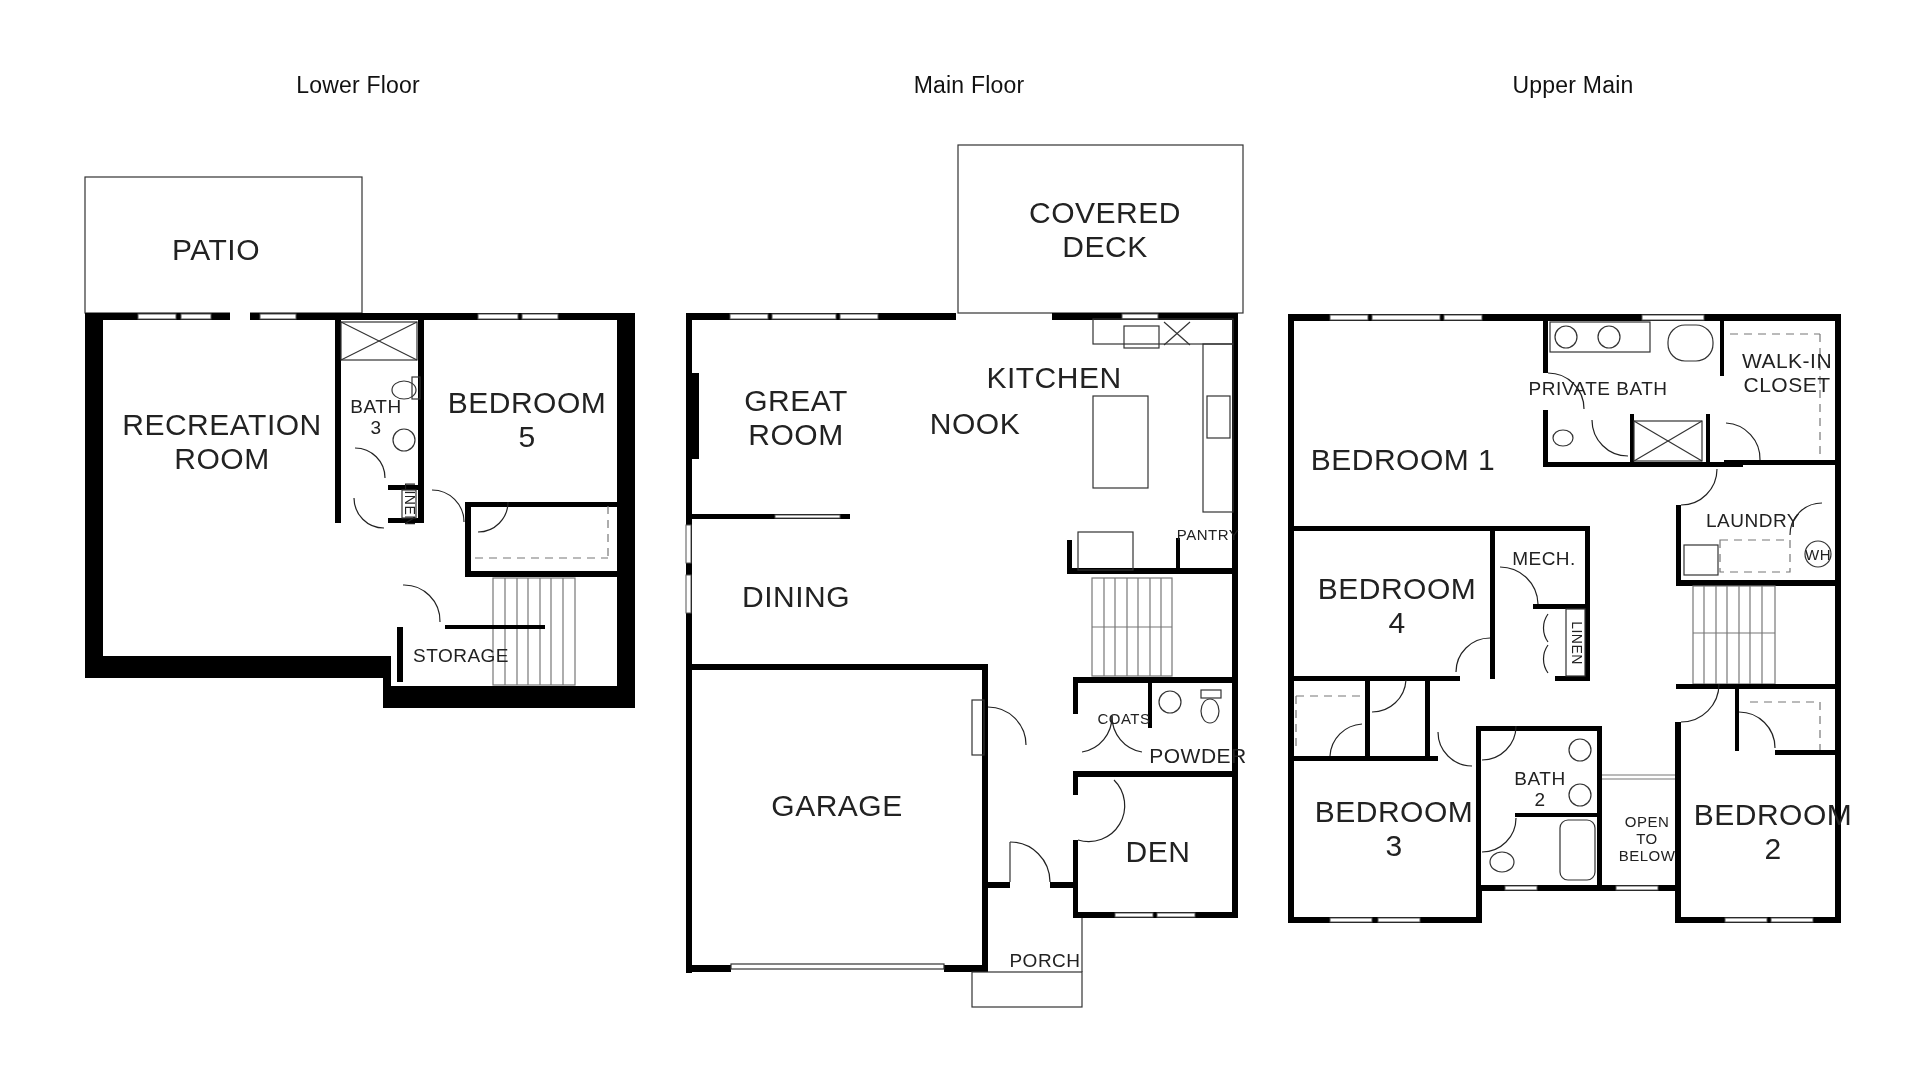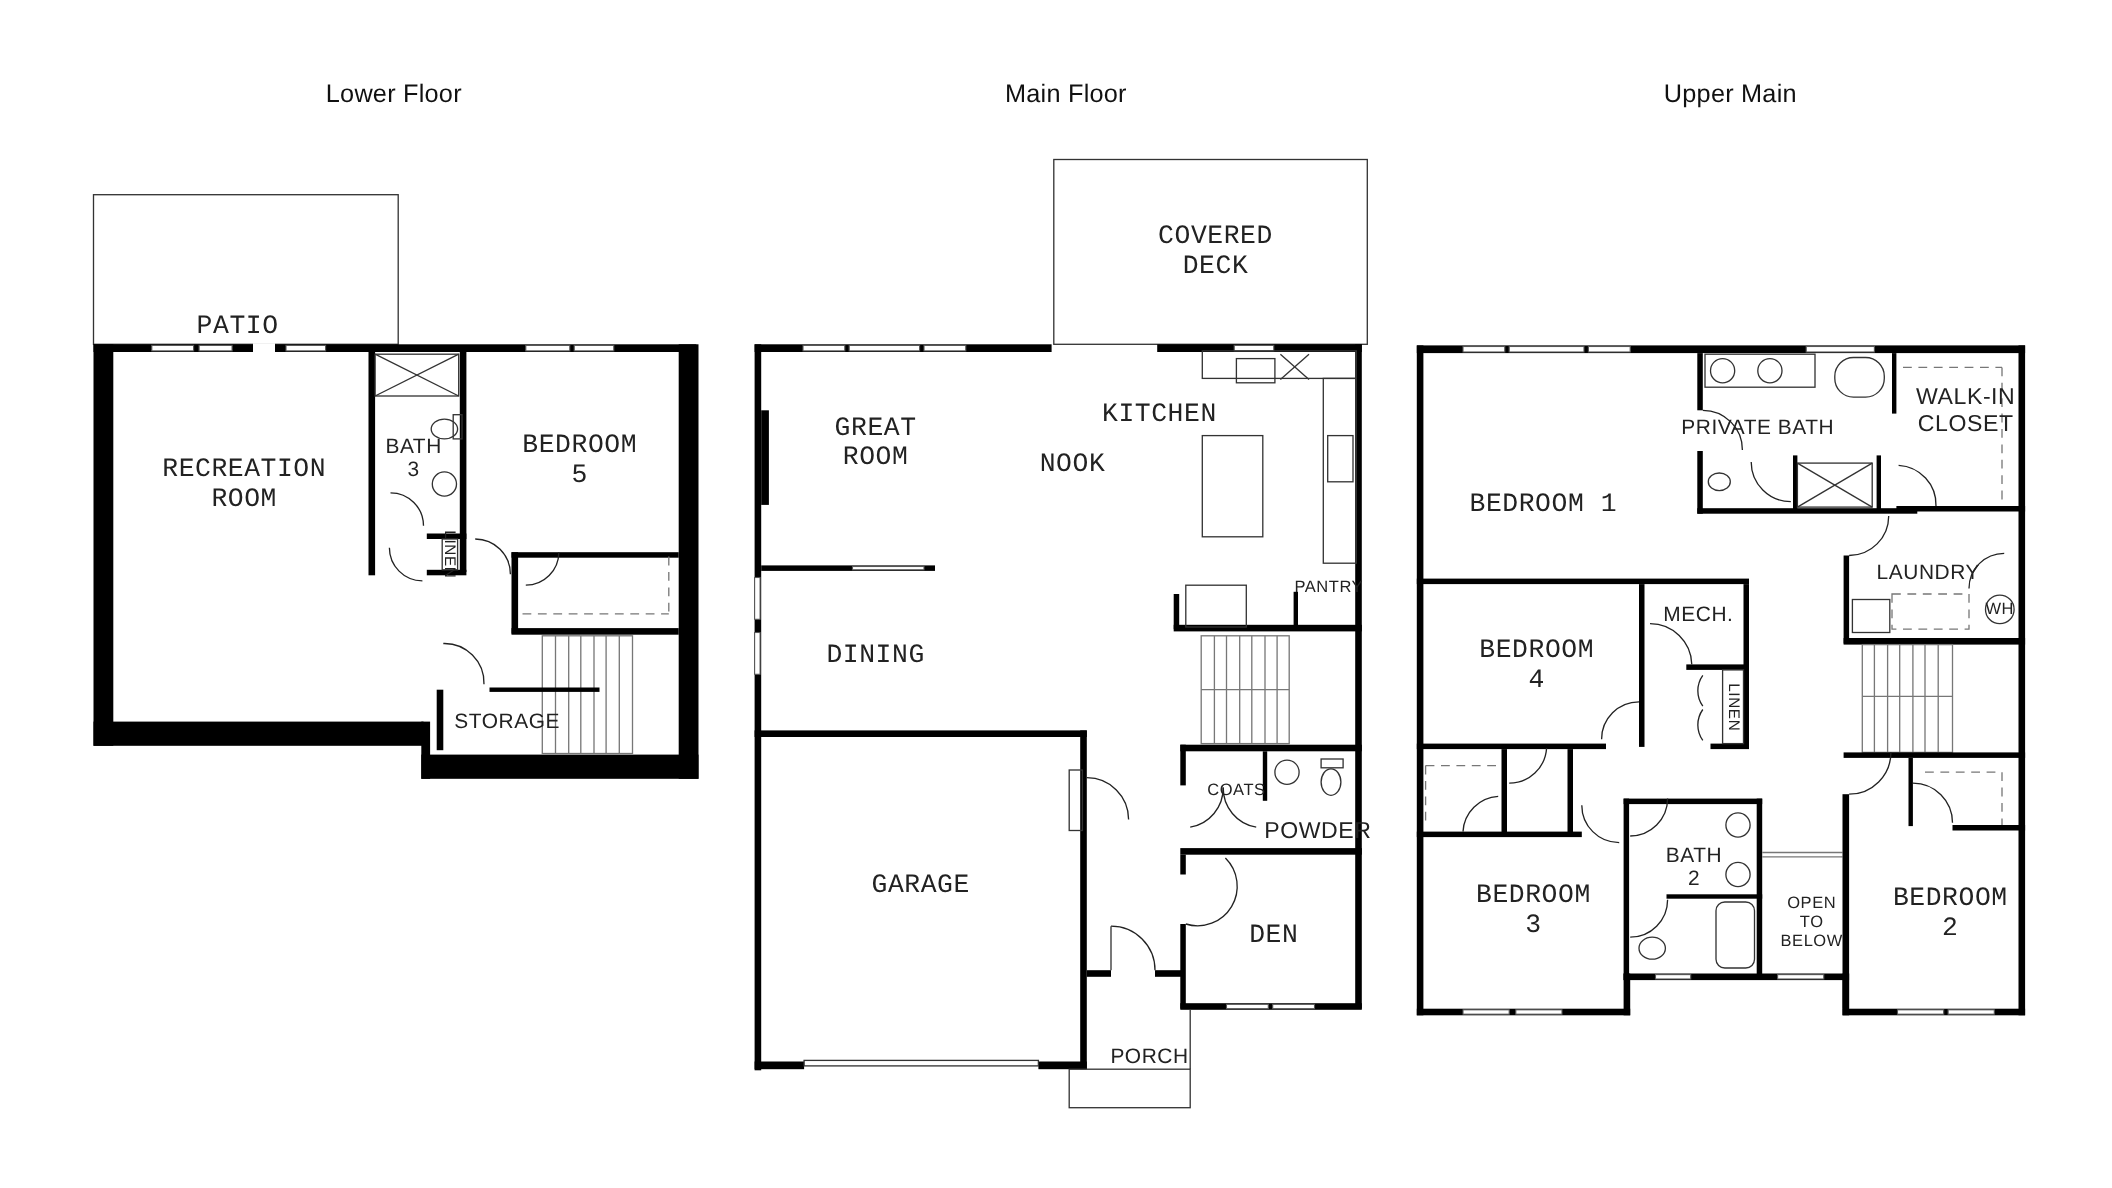--- a/index.html
+++ b/index.html
@@ -10,21 +10,21 @@
   .thin { fill:none; stroke:#333; stroke-width:1.2; }
   .grey { fill:none; stroke:#777; stroke-width:1.2; }
   .dash { fill:none; stroke:#777; stroke-width:1.2; stroke-dasharray:8 6; }
   .win  { fill:#fff; stroke:#555; stroke-width:1; }
   .door { fill:none; stroke:#222; stroke-width:1.2; }
   .title { position:absolute; font-size:23px; font-weight:400; letter-spacing:0.2px;
            transform:translateX(-50%); white-space:nowrap; color:#111; }
   .lbl { position:absolute; transform:translate(-50%,-50%); text-align:center;
          white-space:pre-line; line-height:1.12; color:#222; font-weight:300;
          letter-spacing:0.5px; }
-  .lg { font-size:24px;font-family:Liberation Mono, monospace; }
+  .lg { font-size:30px; }
   .md { font-size:19px; }
   .sm { font-size:21px; }
   .xs { font-size:15px; }
   .vert { writing-mode:vertical-rl; font-size:14px; }
 </style>
 </head>
 <body>
 
 <div class="title" style="left:358px; top:72px;">Lower Floor</div>
 <div class="title" style="left:969px; top:72px;">Main Floor</div>
@@ -268,33 +268,33 @@
     <rect class="wall" x="1676" y="684" width="165" height="5"></rect>
     <rect class="wall" x="1735" y="689" width="4" height="62"></rect>
     <rect class="wall" x="1775" y="750" width="66" height="5"></rect>
     <path class="door" d="M1681 722 A38 38 0 0 0 1719 684"></path>
     <path class="door" d="M1739 712 A36 36 0 0 1 1775 748"></path>
     <line class="dash" x1="1750" y1="702" x2="1820" y2="702"></line>
     <line class="dash" x1="1820" y1="702" x2="1820" y2="750"></line>
   </g>
 </svg>
 
-<div class="lbl lg" style="left:216px; top:250px;margin-top:48px;">PATIO</div>
+<div class="lbl lg" style="left:216px; top:250px;">PATIO</div>
 <div class="lbl lg" style="left:222px; top:442px;">RECREATION
 ROOM</div>
 <div class="lbl md" style="left:376px; top:417px;">BATH
 3</div>
 <div class="lbl lg" style="left:527px; top:420px;">BEDROOM
 5</div>
 <div class="lbl vert" style="left:409px; top:504px;">LINEN</div>
 <div class="lbl md" style="left:461px; top:656px;">STORAGE</div>
 
 <div class="lbl lg" style="left:1105px; top:230px;">COVERED
 DECK</div>
-<div class="lbl lg" style="left:796px; top:404px;">GREAT
+<div class="lbl lg" style="left:796px; top:418px;">GREAT
 ROOM</div>
 <div class="lbl lg" style="left:975px; top:424px;">NOOK</div>
 <div class="lbl lg" style="left:1054px; top:378px;">KITCHEN</div>
 <div class="lbl xs" style="left:1208px; top:535px;">PANTRY</div>
 <div class="lbl lg" style="left:796px; top:597px;">DINING</div>
 <div class="lbl xs" style="left:1124px; top:699px;margin-top:20px;">COATS</div>
 <div class="lbl sm" style="left:1198px; top:756px;">POWDER</div>
 <div class="lbl lg" style="left:837px; top:806px;">GARAGE</div>
 <div class="lbl lg" style="left:1158px; top:852px;">DEN</div>
 <div class="lbl md" style="left:1045px; top:961px;">PORCH</div>

